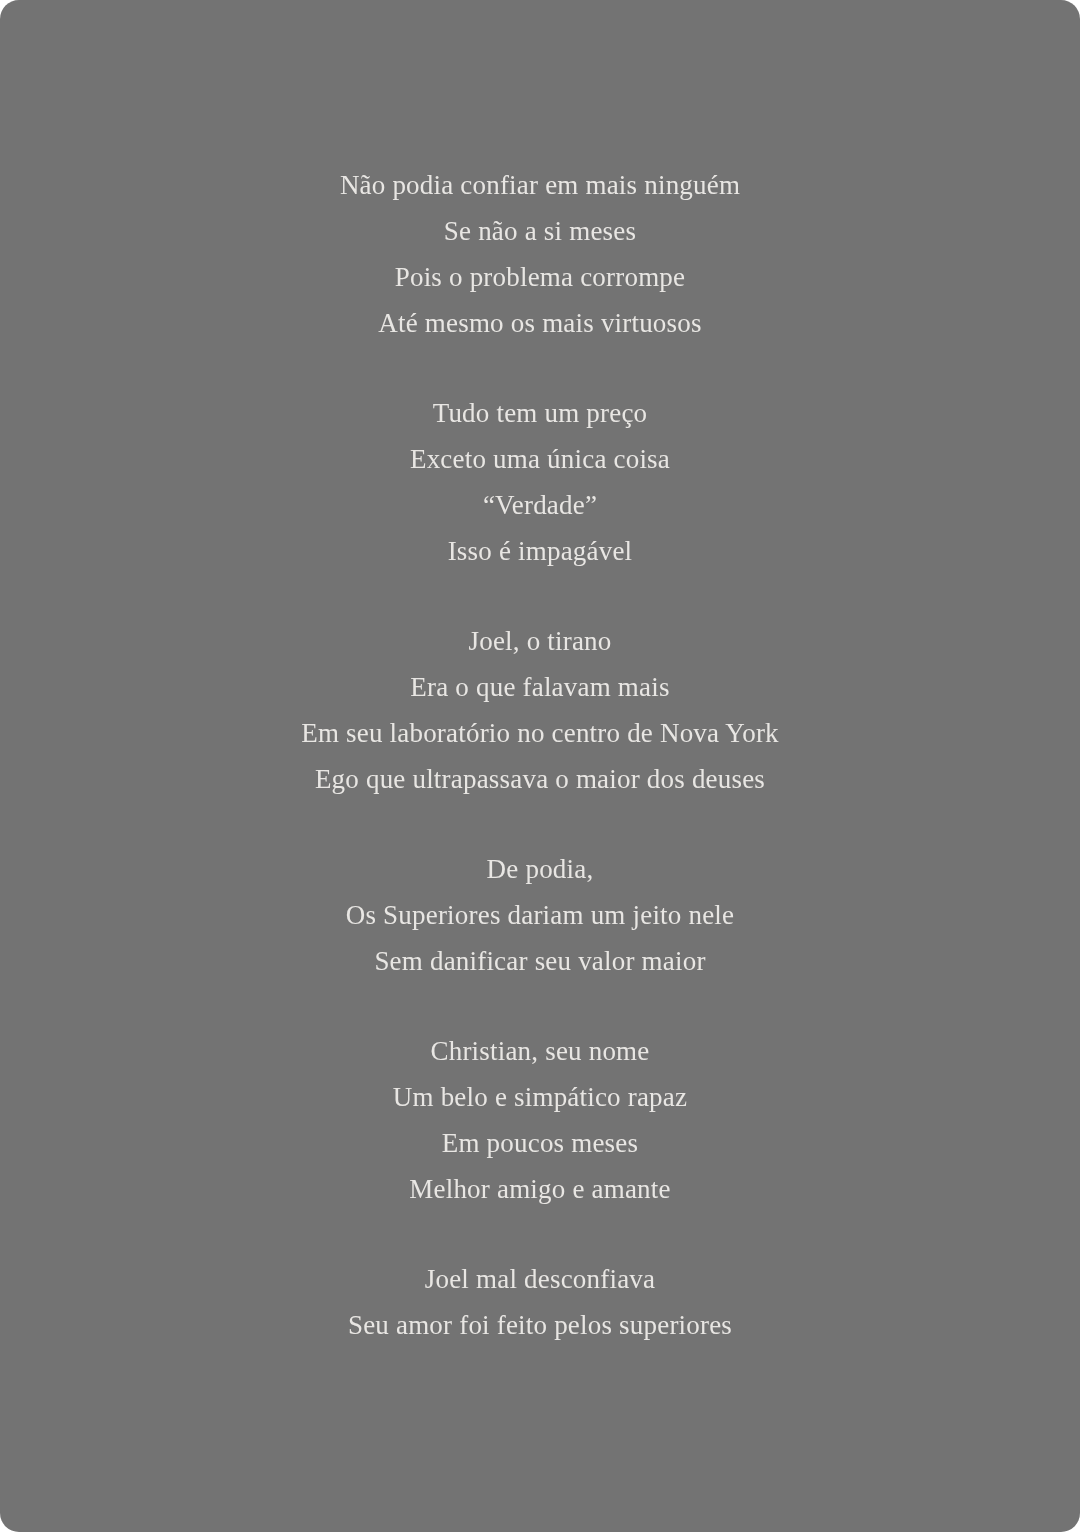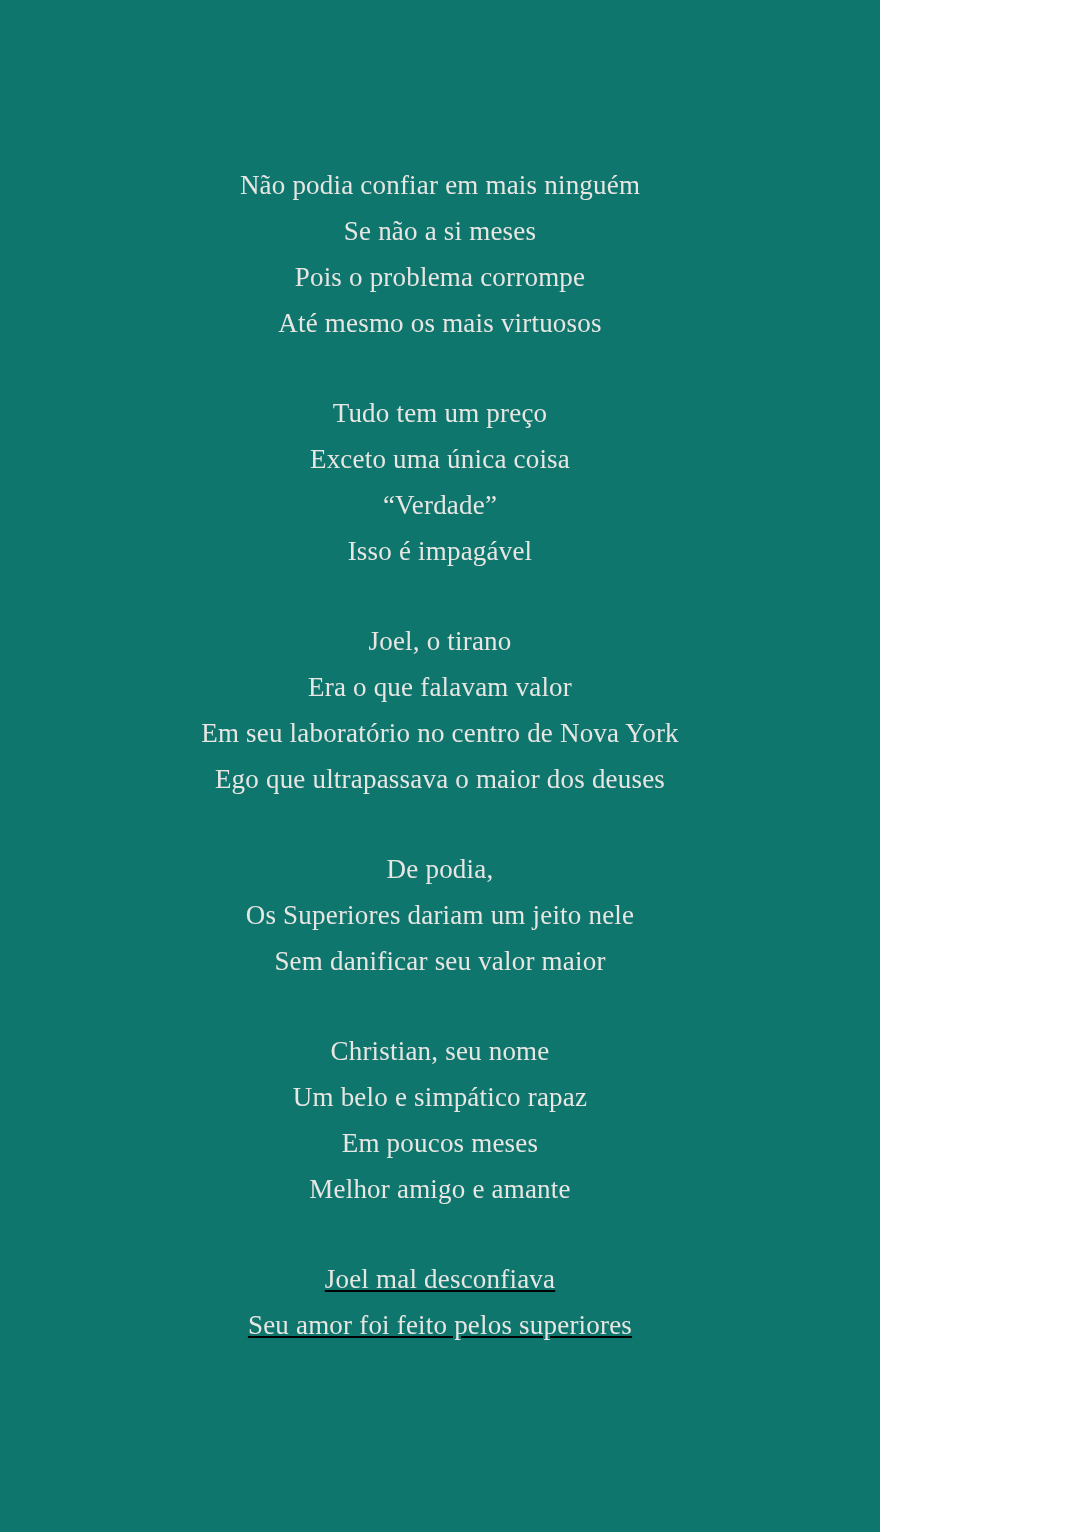--- a/index.html
+++ b/index.html
@@ -2,45 +2,45 @@
 <html><head>
 <meta charset="utf-8">
 <style>
   html, body {
     margin: 0;
     padding: 0;
     background: #ffffff;
   }
   .page {
     position: relative;
-    width: 880px;
+    width: 1080px;
     height: 1532px;
-    background: #0f766e;
+    background: #737373;
     overflow: hidden;
     box-sizing: border-box;
+    border-radius: 19px;
   }
   .poem {
     position: absolute;
     top: 0;
     left: 0;
     right: 0;
     padding-top: 162px;
     display: flex;
     flex-direction: column;
     align-items: center;
   }
   .stanza {
     display: flex;
     flex-direction: column;
     align-items: center;
     margin-bottom: 44px;
   }
   .stanza:last-child {
     margin-bottom: 0;
-    text-decoration: underline;
   }
   .line {
     font-family: "Liberation Serif", "DejaVu Serif", serif;
     font-size: 27px;
     line-height: 46px;
     color: #e8e6e3;
     text-align: center;
     letter-spacing: 0.2px;
     white-space: pre;
   }
@@ -60,21 +60,21 @@
 
     <div class="stanza">
       <div class="line">Tudo tem um preço</div>
       <div class="line">Exceto uma única coisa</div>
       <div class="line">“Verdade”</div>
       <div class="line">Isso é impagável</div>
     </div>
 
     <div class="stanza">
       <div class="line">Joel, o tirano</div>
-      <div class="line">Era o que falavam valor</div>
+      <div class="line">Era o que falavam mais</div>
       <div class="line">Em seu laboratório no centro de Nova York</div>
       <div class="line">Ego que ultrapassava o maior dos deuses</div>
     </div>
 
     <div class="stanza">
       <div class="line">De podia,</div>
       <div class="line">Os Superiores dariam um jeito nele</div>
       <div class="line">Sem danificar seu valor maior</div>
     </div>
 

